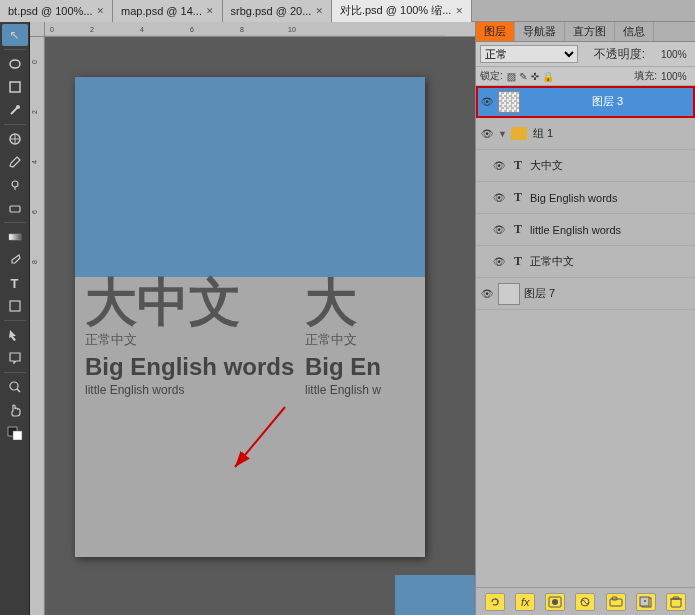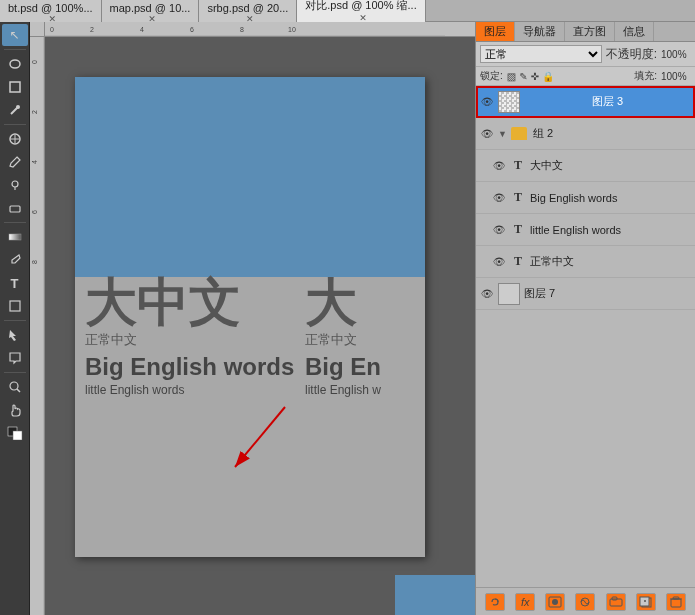--- a/index.html
+++ b/index.html
@@ -24,21 +24,20 @@
       display: flex;
       align-items: center;
       padding: 2px 8px;
       background: #c8c8c8;
       border-right: 1px solid #888;
       font-size: 11px;
       color: #222;
       height: 22px;
       cursor: pointer;
       white-space: nowrap;
-      flex-direction: column;
     }
     .tab.active {
       background: #e8e8e8;
       justify-content: center;
     }
     .tab-close {
       margin-left: 4px;
       color: #555;
       font-size: 9px;
     }
@@ -232,21 +231,21 @@
       display: flex;
       flex-direction: column;
     }
 
     
     .mode-row {
       display: flex;
       align-items: center;
       padding: 3px 4px;
       border-bottom: 1px solid #aaa;
-      gap: 4px;
+      gap: 16px;
       background: #c8c8c8;
     }
     .mode-select {
       flex: 1;
       height: 18px;
       font-size: 11px;
       background: #e0e0e0;
       border: 1px solid #999;
     }
     .opacity-label {
@@ -376,21 +375,21 @@
     .panel-btn {
       width: 20px;
       height: 18px;
       display: flex;
       align-items: center;
       justify-content: center;
       font-size: 11px;
       color: #444;
       cursor: pointer;
       border: 1px solid #999;
-      background: #f97316;
+      background: #fde047;
       border-radius: 2px;
     }
 
     
     .layer-selected-border {
       outline: 2px solid #cc0000;
       outline-offset: -2px;
     }
 
     
@@ -400,21 +399,21 @@
   </style>
 </head>
 <body>
 
 <div class="tab-bar">
   <div class="tab">
     <span>bt.psd @ 100%...</span>
     <span class="tab-close">✕</span>
   </div>
   <div class="tab">
-    <span>map.psd @ 10...</span>
+    <span>map.psd @ 14...</span>
     <span class="tab-close">✕</span>
   </div>
   <div class="tab">
     <span>srbg.psd @ 20...</span>
     <span class="tab-close">✕</span>
   </div>
   <div class="tab active">
     <span>对比.psd @ 100%  缩...</span>
     <span class="tab-close">✕</span>
   </div>
@@ -630,21 +629,21 @@
           </div>
           <span class="layer-name">图层 3</span>
         </div>
 
         <div class="layer-item">
           <div class="layer-eye">👁</div>
           <span class="layer-arrow">▼</span>
           <div style="width:16px;height:13px;background:#e8b030;border-radius:2px 2px 0 0;position:relative;margin-right:2px;">
             <div style="position:absolute;top:3px;left:0;right:0;bottom:0;background:#e8b030;border-radius:1px;"></div>
           </div>
-          <span class="layer-name">组 2</span>
+          <span class="layer-name">组 1</span>
         </div>
 
         <div class="layer-item layer-group-indent">
           <div class="layer-eye">👁</div>
           <div class="layer-T">T</div>
           <span class="layer-name">大中文</span>
         </div>
 
         <div class="layer-item layer-group-indent">
           <div class="layer-eye">👁</div>

